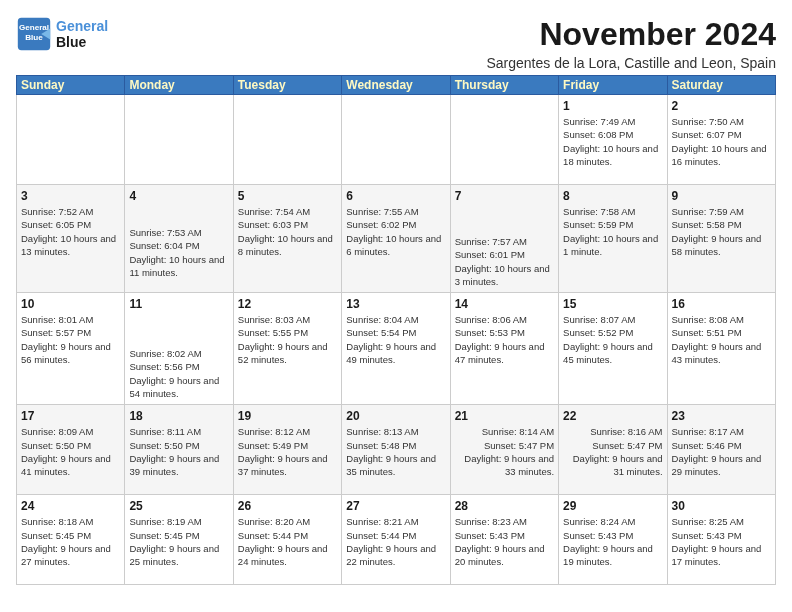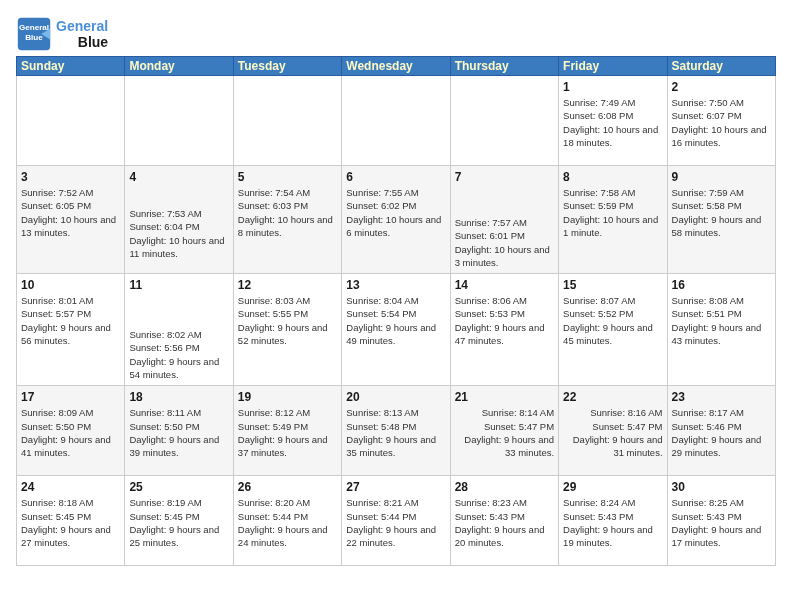--- a/index.html
+++ b/index.html
@@ -13,21 +13,20 @@
     .header-area {
       display: flex;
       justify-content: space-between;
       align-items: flex-start;
       margin-bottom: 4px;
     }
     .logo {
       display: flex;
       align-items: center;
       gap: 4px;
-      text-align: right;
     }
     .logo-icon {
       width: 36px;
       height: 36px;
     }
     .title-area {
       text-align: right;
     }
     .month-title {
       font-size: 32px;
@@ -87,20 +86,24 @@
       <text x="20" y="27" text-anchor="middle" fill="white" font-size="9" font-family="Arial" font-weight="bold">Blue</text>
       <polygon points="28,20 38,14 38,26" fill="#7ab8e8"></polygon>
     </svg>
     <div>
       <div style="font-size:14px;font-weight:bold;color:#1a1a1a;">
         <span style="color:#4a90d9;">General</span><br>
         <span>Blue</span>
       </div>
     </div>
   </div>
+  <div class="title-area">
+    <div class="month-title">November 2024</div>
+    <div class="location-title">Sargentes de la Lora, Castille and Leon, Spain</div>
+  </div>
 </div>
 
 <table>
   <thead>
     <tr id="header-row">
         <th>Sunday</th>
         <th>Monday</th>
         <th>Tuesday</th>
         <th>Wednesday</th>
         <th>Thursday</th>

